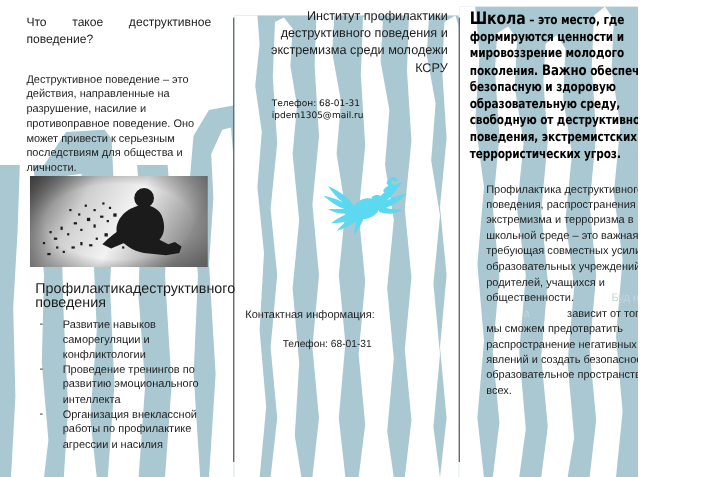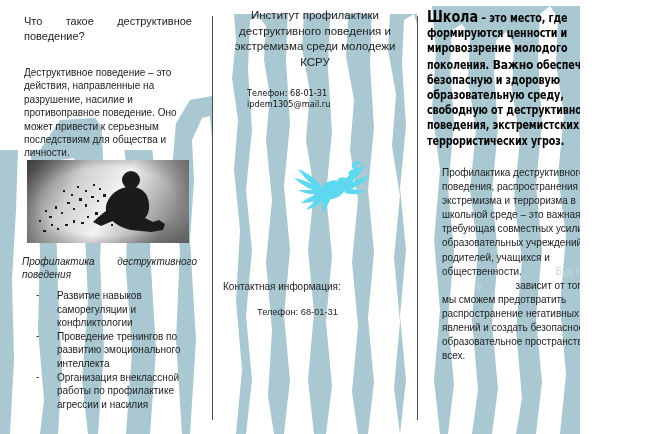--- a/index.html
+++ b/index.html
@@ -41,36 +41,36 @@
   #left-body{
     position:absolute;left:24px;top:56px;width:160px;
     font-size:10px;line-height:13.4px;color:#1d1d1d;margin-top:10px;
   }
   #destructive-image{
     position:absolute;left:27px;top:160px;width:162px;height:83px;
     overflow:hidden;
   }
   #destructive-image svg{display:block;}
   #left-subheading{
-    position:absolute;left:22px;top:255px;width:175px;
-    font-size:10px;line-height:13.4px;color:#1d1d1d;font-style:italic;
+    position:absolute;left:32px;top:255px;width:175px;
+    font-size:13px;line-height:13.4px;color:#1d1d1d;
   }
   #left-subheading .sh-row{display:flex;justify-content:space-between;}
   #left-list{
     position:absolute;left:30px;top:289px;width:172px;
     margin:0;padding:0;list-style:none;
     font-size:10px;line-height:13.6px;color:#1d1d1d;
   }
   #left-list li{position:relative;padding-left:27px;margin-bottom:0px;}
   #left-list li .dash{position:absolute;left:6px;top:-1px;}
 
   
   #mid-title{
     position:absolute;left:10px;top:8px;width:184px;
-    text-align:center;font-size:11.5px;line-height:15.5px;color:#1d1d1d;
+    text-align:right;font-size:11.5px;line-height:15.5px;color:#1d1d1d;
   }
   #mid-contact-top{
     position:absolute;left:34px;top:88px;width:140px;
     font-size:8.2px;line-height:10.5px;color:#111;
     font-family:"DejaVu Sans",sans-serif;
   }
   #mid-contact-top .ct-line{white-space:nowrap;}
   #dove{
     position:absolute;left:292px;top:157px;width:80px;height:64px;
   }

